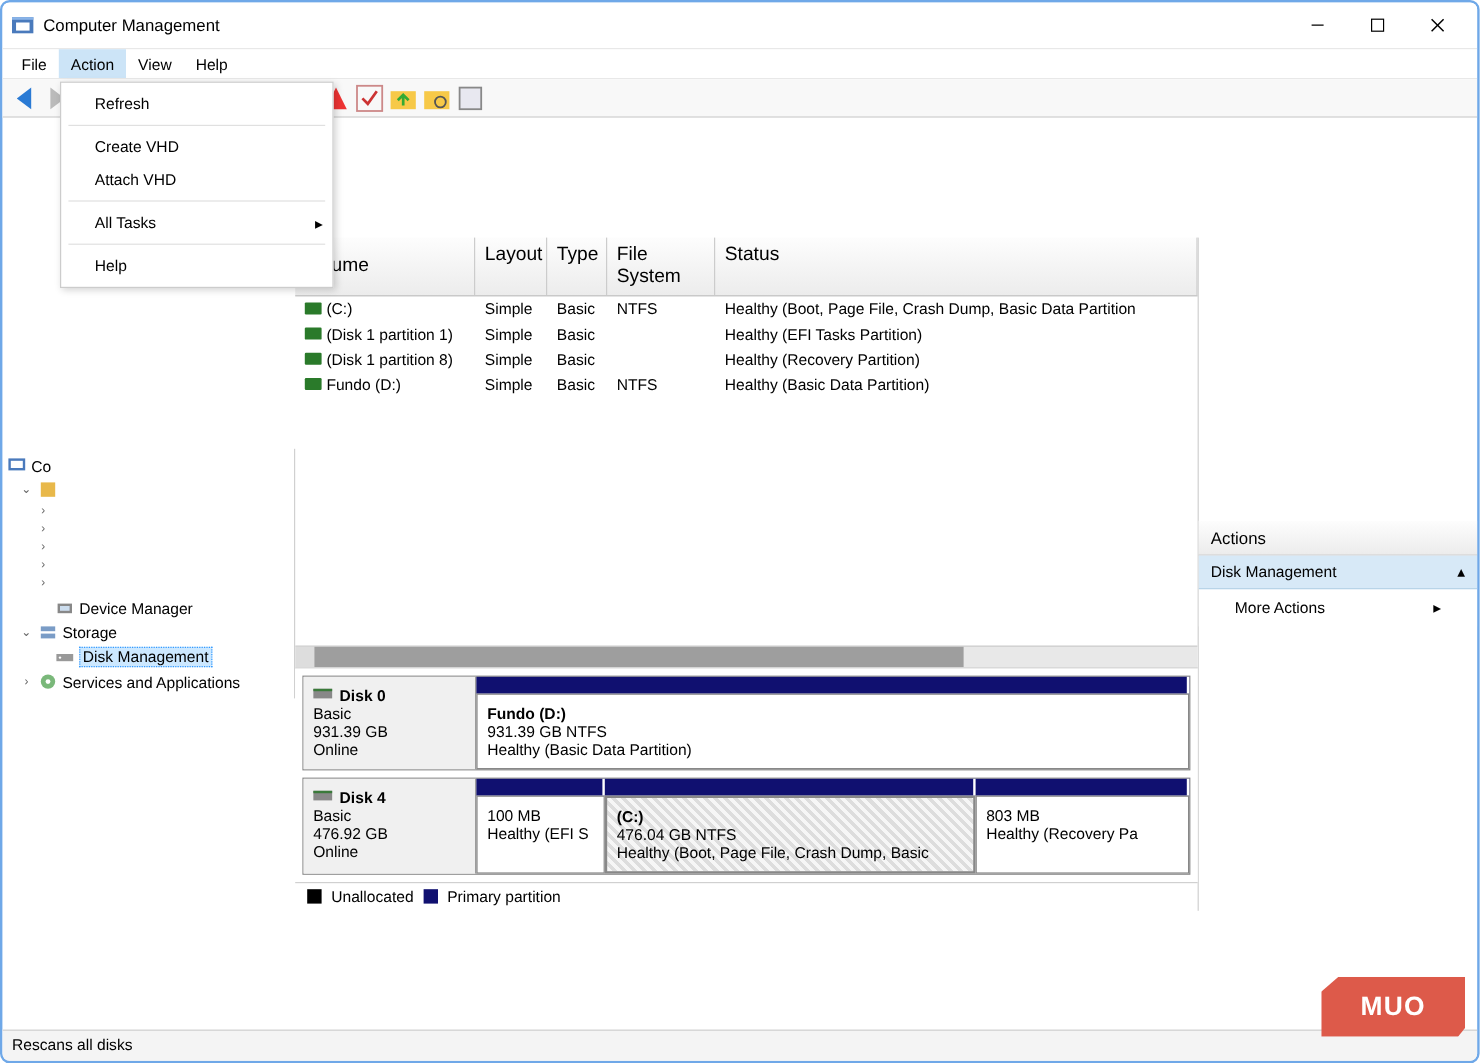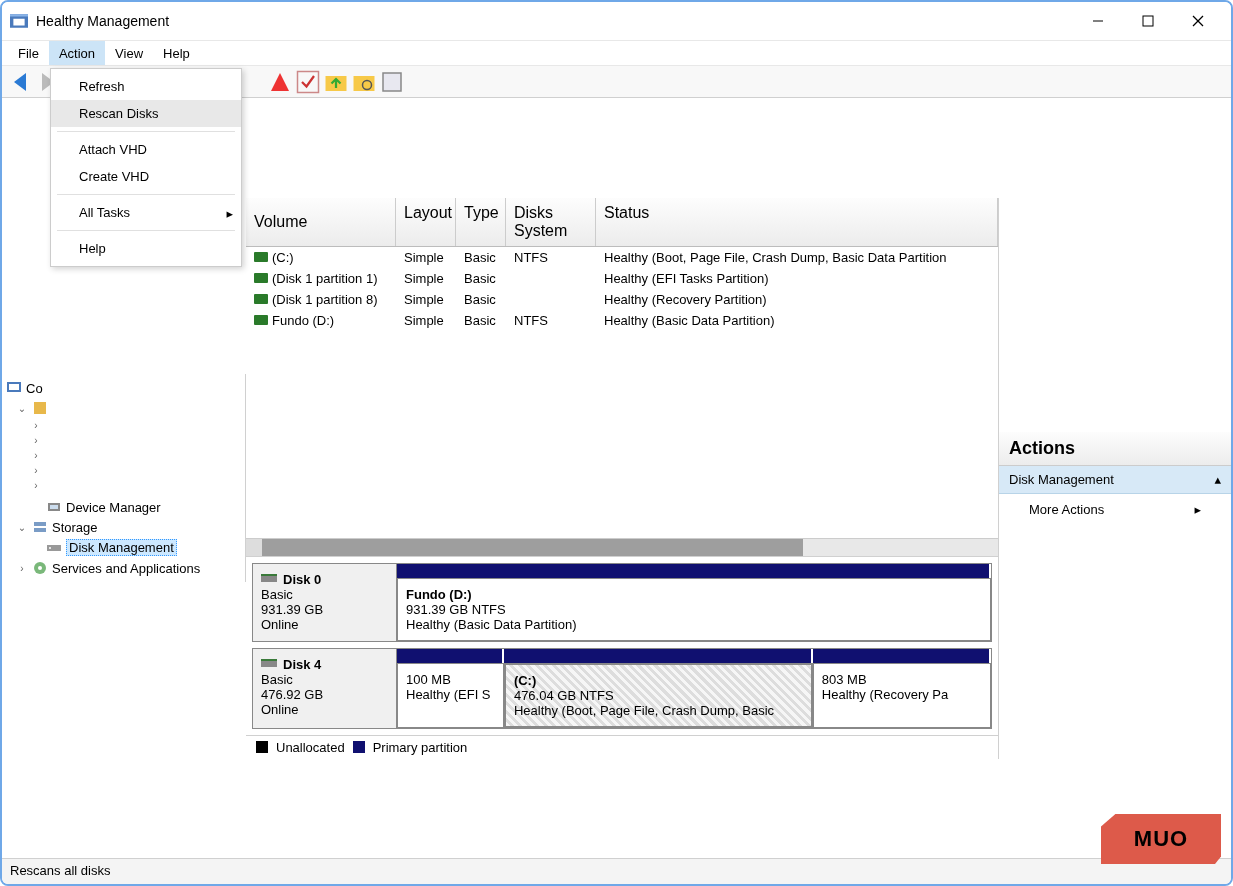--- a/index.html
+++ b/index.html
@@ -8,21 +8,21 @@
 .titlebar .app-icon { width: 18px; height: 18px; margin-right: 8px; }
 .titlebar .title { flex: 1; font-size: 14px; }
 .winbtns { display: flex; gap: 0; }
 .winbtn { width: 50px; height: 38px; display: flex; align-items: center; justify-content: center; }
 .winbtn svg { width: 12px; height: 12px; }
 .menubar { height: 26px; border-top: 1px solid #e8e8e8; border-bottom: 1px solid #e8e8e8; display: flex; align-items: stretch; padding: 0 6px; background: #fff; }
 .menuitem { padding: 4px 10px; display: flex; align-items: center; cursor: default; }
 .menuitem.open { background: #cce4f7; }
 .toolbar { height: 32px; border-bottom: 1px solid #d0d0d0; display: flex; align-items: center; padding: 2px 6px; gap: 4px; background: #f8f8f8; }
 .toolbtn { width: 24px; height: 24px; display: flex; align-items: center; justify-content: center; }
-.dropdown { position: absolute; top: 66px; left: 48px; width: 192px; background: #fff; border: 1px solid #ccc; box-shadow: 2px 2px 6px rgba(0,0,0,.18); z-index: 50; padding: 4px 0; }
+.dropdown { position: absolute; top: 66px; left: 48px; width: 228px; background: #fff; border: 1px solid #ccc; box-shadow: 2px 2px 6px rgba(0,0,0,.18); z-index: 50; padding: 4px 0; }
 .dditem { padding: 6px 28px; cursor: default; position: relative; }
 .dditem.hover { background: #e8e8e8; }
 .ddsep { height: 1px; background: #e0e0e0; margin: 4px 6px; }
 .ddarrow { position: absolute; right: 8px; top: 50%; transform: translateY(-50%); }
 .workspace { display: flex; height: 760px; align-items: center; }
 .tree { width: 244px; border-right: 1px solid #d0d0d0; padding: 4px 0; overflow: hidden; }
 .tnode { display: flex; align-items: center; padding: 2px 4px; gap: 4px; white-space: nowrap; }
 .twist { width: 12px; text-align: center; color: #666; font-size: 10px; }
 .ticon { width: 16px; height: 16px; }
 .tnode.sel span.lbl { background: #cce8ff; border: 1px dotted #3399ff; padding: 0 2px; }
@@ -43,39 +43,39 @@
 .parts { flex: 1; display: flex; flex-direction: column; }
 .bluebar { height: 14px; background: #101070; display: flex; }
 .bluebar div { border-right: 2px solid #fff; }
 .partboxes { flex: 1; display: flex; }
 .partbox { border: 1px solid #888; padding: 8px; overflow: hidden; white-space: nowrap; }
 .partbox.sel { background: repeating-linear-gradient(45deg,#f6f6f6,#f6f6f6 3px,#ddd 3px,#ddd 6px); border: 2px solid #888; }
 .partbox .pname { font-weight: bold; }
 .legend { height: 24px; border-top: 1px solid #d0d0d0; padding: 3px 10px; display: flex; align-items: center; gap: 8px; }
 .lsq { width: 12px; height: 12px; display:inline-block; }
 .actions { width: 232px; background: #fff; }
-.act-title { background: linear-gradient(#fdfdfd,#ececec); padding: 6px 10px; font-weight: bold; border-bottom: 1px solid #ccc; font-size: 18px; }
+.act-title { background: linear-gradient(#fdfdfd,#ececec); padding: 6px 10px; font-weight: normal; border-bottom: 1px solid #ccc; font-size: 14px; }
 .act-sec { background: #d7e9f7; padding: 6px 10px; border-bottom: 1px solid #b8d4e8; display:flex; justify-content:space-between; align-items:center;}
 .act-item { padding: 8px 30px; display:flex; justify-content:space-between; align-items:center;gap:36px;}
 .status { height: 44px; border-top: 1px solid #d0d0d0; padding: 4px 8px; background: #f4f4f4; }
-.muobadge { position: absolute; right: 10px; bottom: 20px; width: 120px; height: 50px; background: #dd5a4a; color: #000000; font-weight: bold; font-size: 22px; display: flex; align-items: center; justify-content: center; clip-path: polygon(12% 0, 100% 0, 100% 85%, 95% 100%, 0 100%, 0 25%); letter-spacing: 1px; margin-top: 12px;}
+.muobadge { position: absolute; right: 10px; bottom: 20px; width: 120px; height: 50px; background: #dd5a4a; color: #ffffff; font-weight: bold; font-size: 22px; display: flex; align-items: center; justify-content: center; clip-path: polygon(12% 0, 100% 0, 100% 85%, 95% 100%, 0 100%, 0 25%); letter-spacing: 1px; margin-top: 12px;}
 .volicon { width:14px; height:10px; background:#2a7a2a; display:inline-block; border-radius:1px; }
 </style>
 </head>
 <body>
 
 <div class="titlebar">
   <span class="app-icon">
     <svg viewBox="0 0 16 16">
         <rect width="16" height="12" y="2" fill="#4a7abc"></rect>
         <rect width="16" height="2" y="2" fill="#8ab4e8"></rect>
         <rect x="3" y="6" width="10" height="6" fill="#fff"></rect>
       </svg>
   </span>
-  <span class="title">Healthy Management</span>
+  <span class="title">Computer Management</span>
   <div class="winbtns">
     <div class="winbtn">
         <svg viewBox="0 0 12 12">
           <line x1="1" y1="6" x2="11" y2="6" stroke="#000" stroke-width="1"></line>
         </svg>
       </div>
     <div class="winbtn">
         <svg viewBox="0 0 12 12">
           <rect x="1" y="1" width="10" height="10" fill="none" stroke="#000" stroke-width="1"></rect>
         </svg>
@@ -133,24 +133,23 @@
     </div>
   <div class="toolbtn">
       <svg viewBox="0 0 16 16">
         <rect x="2" y="2" width="12" height="12" fill="#e8e8f0" stroke="#888"></rect>
       </svg>
     </div>
 </div>
 
 <div class="dropdown">
   <div class="dditem">Refresh</div>
-  <div class="dditem hover">Rescan Disks</div>
   <div class="ddsep"></div>
+  <div class="dditem">Create VHD</div>
   <div class="dditem">Attach VHD</div>
-  <div class="dditem">Create VHD</div>
   <div class="ddsep"></div>
   <div class="dditem"><span>All Tasks</span><span class="ddarrow">▸</span></div>
   <div class="ddsep"></div>
   <div class="dditem">Help</div>
 </div>
 
 <div class="workspace">
 
   <div class="tree">
     <div class="tnode">
@@ -216,21 +215,21 @@
           </svg></span>
         <span class="lbl">Services and Applications</span>
       </div>
   </div>
 
   <div class="center">
     <div class="volhdr">
       <div class="c-vol">Volume</div>
       <div class="c-lay">Layout</div>
       <div class="c-typ">Type</div>
-      <div class="c-fs">Disks System</div>
+      <div class="c-fs">File System</div>
       <div class="c-st">Status</div>
     </div>
     <div class="volrows">
       <div class="volrow">
           <div class="c-vol">
             <span class="volicon"></span>
             <span>(C:)</span>
           </div>
           <div class="c-lay">Simple</div>
           <div class="c-typ">Basic</div>

